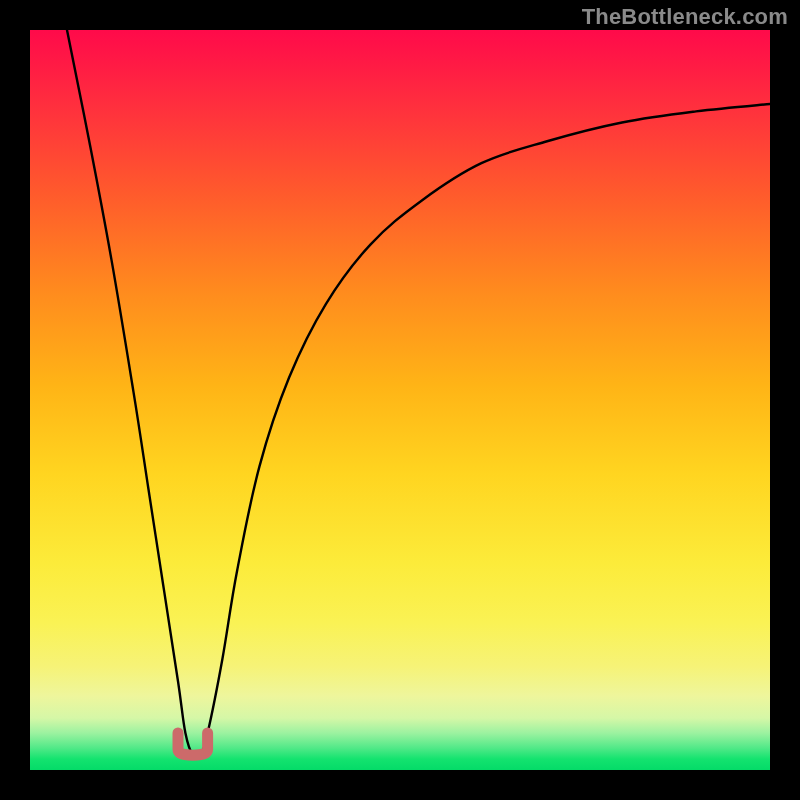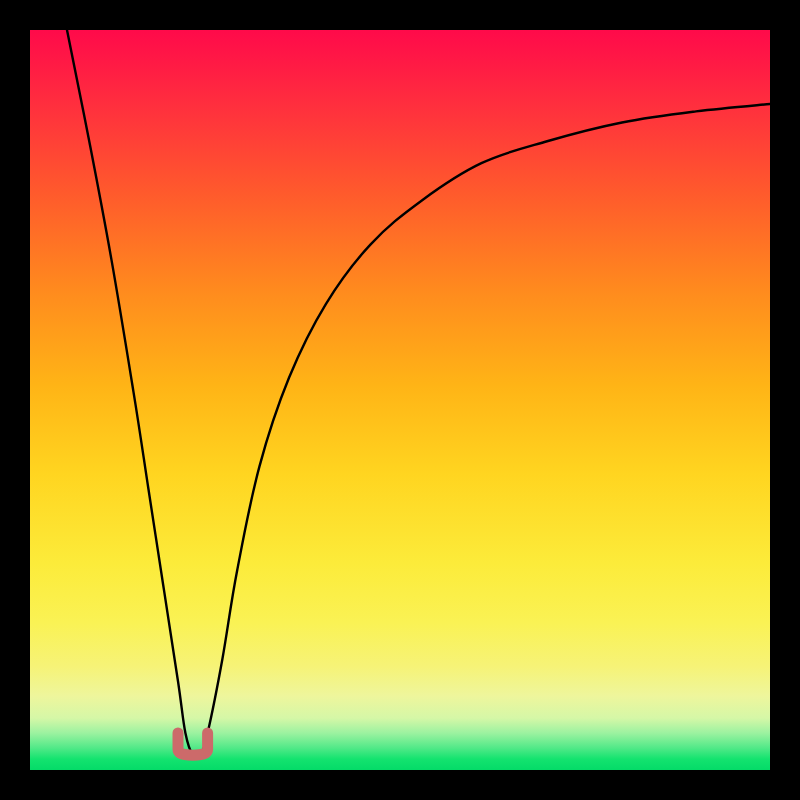--- a/index.html
+++ b/index.html
@@ -73,13 +73,14 @@
 
   <div class="plot">
     <div class="gradient gradient-main"></div>
 
     <svg class="curve" viewBox="0 0 740 740" preserveAspectRatio="none">
       <path fill="none" stroke="#000" stroke-width="2.4" stroke-linecap="round" d="M 37.0 0.0 C 41.0 20.0, 51.2 69.7, 59.2 111.0 C 67.2 152.3, 73.4 184.1, 81.4 229.4 C 89.4 274.7, 96.9 321.3, 103.6 362.6 C 110.3 403.9, 113.1 424.2, 118.4 458.8 C 123.7 493.4, 127.9 520.4, 133.2 555.0 C 138.5 589.6, 144.0 624.6, 148.0 651.2 C 152.0 677.8, 152.7 689.7, 155.4 703.0 C 158.1 716.3, 160.1 721.2, 162.8 725.2 C 165.5 729.2, 167.5 729.2, 170.2 725.2 C 172.9 721.2, 173.6 720.3, 177.6 703.0 C 181.6 685.7, 187.1 658.3, 192.4 629.0 C 197.7 599.7, 200.5 574.8, 207.2 540.2 C 213.9 505.6, 220.1 471.2, 229.4 436.6 C 238.7 402.0, 247.0 377.1, 259.0 347.8 C 271.0 318.5, 281.3 297.8, 296.0 273.8 C 310.7 249.8, 323.1 233.2, 340.4 214.6 C 357.7 196.0, 372.2 184.9, 392.2 170.2 C 412.2 155.5, 428.8 143.9, 451.4 133.2 C 474.0 122.5, 492.7 118.3, 518.0 111.0 C 543.3 103.7, 565.4 97.8, 592.0 92.5 C 618.6 87.2, 639.4 84.7, 666.0 81.4 C 692.6 78.1, 726.7 75.3, 740.0 74.0"></path>
       <path fill="none" stroke="#cc6a6a" stroke-width="11" stroke-linecap="round" stroke-linejoin="round" d="M 148.0 703.0 L 148.0 719.2 Q 148.0 725.2 162.8 725.2 Q 177.6 725.2 177.6 719.2 L 177.6 703.0"></path>
     </svg>
   </div>
 
+  <div class="watermark">TheBottleneck.com</div>
 </div>
 
 </body></html>

